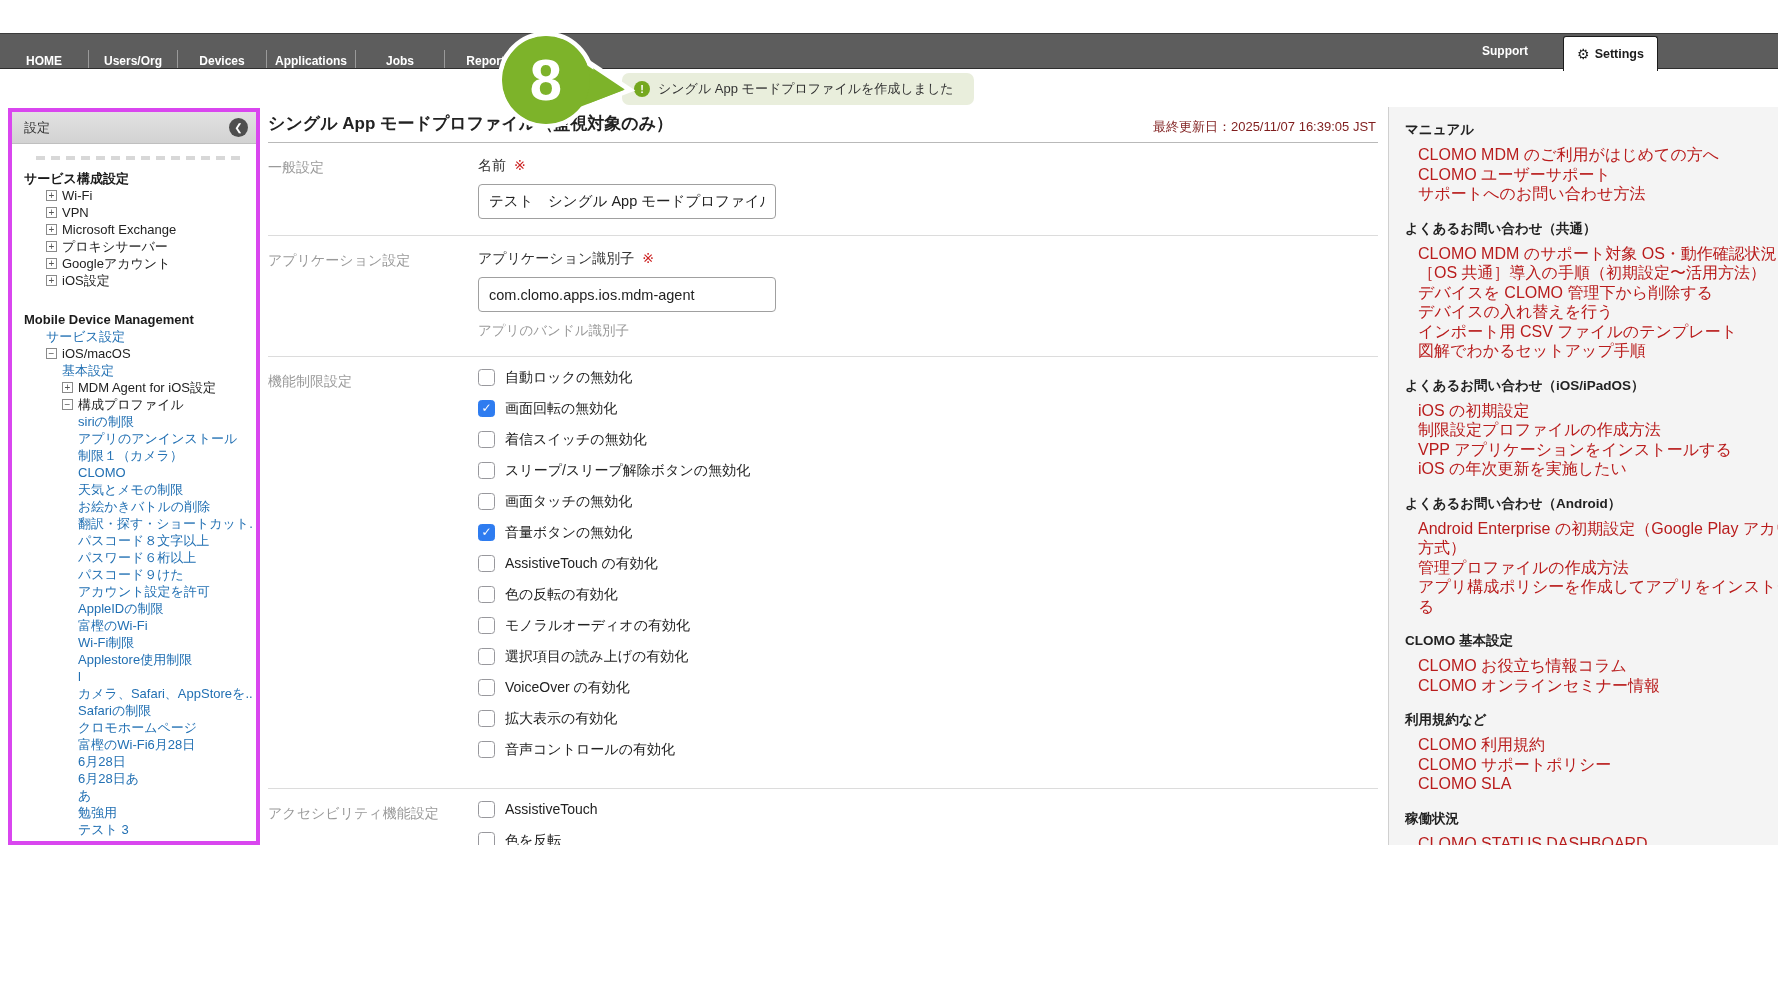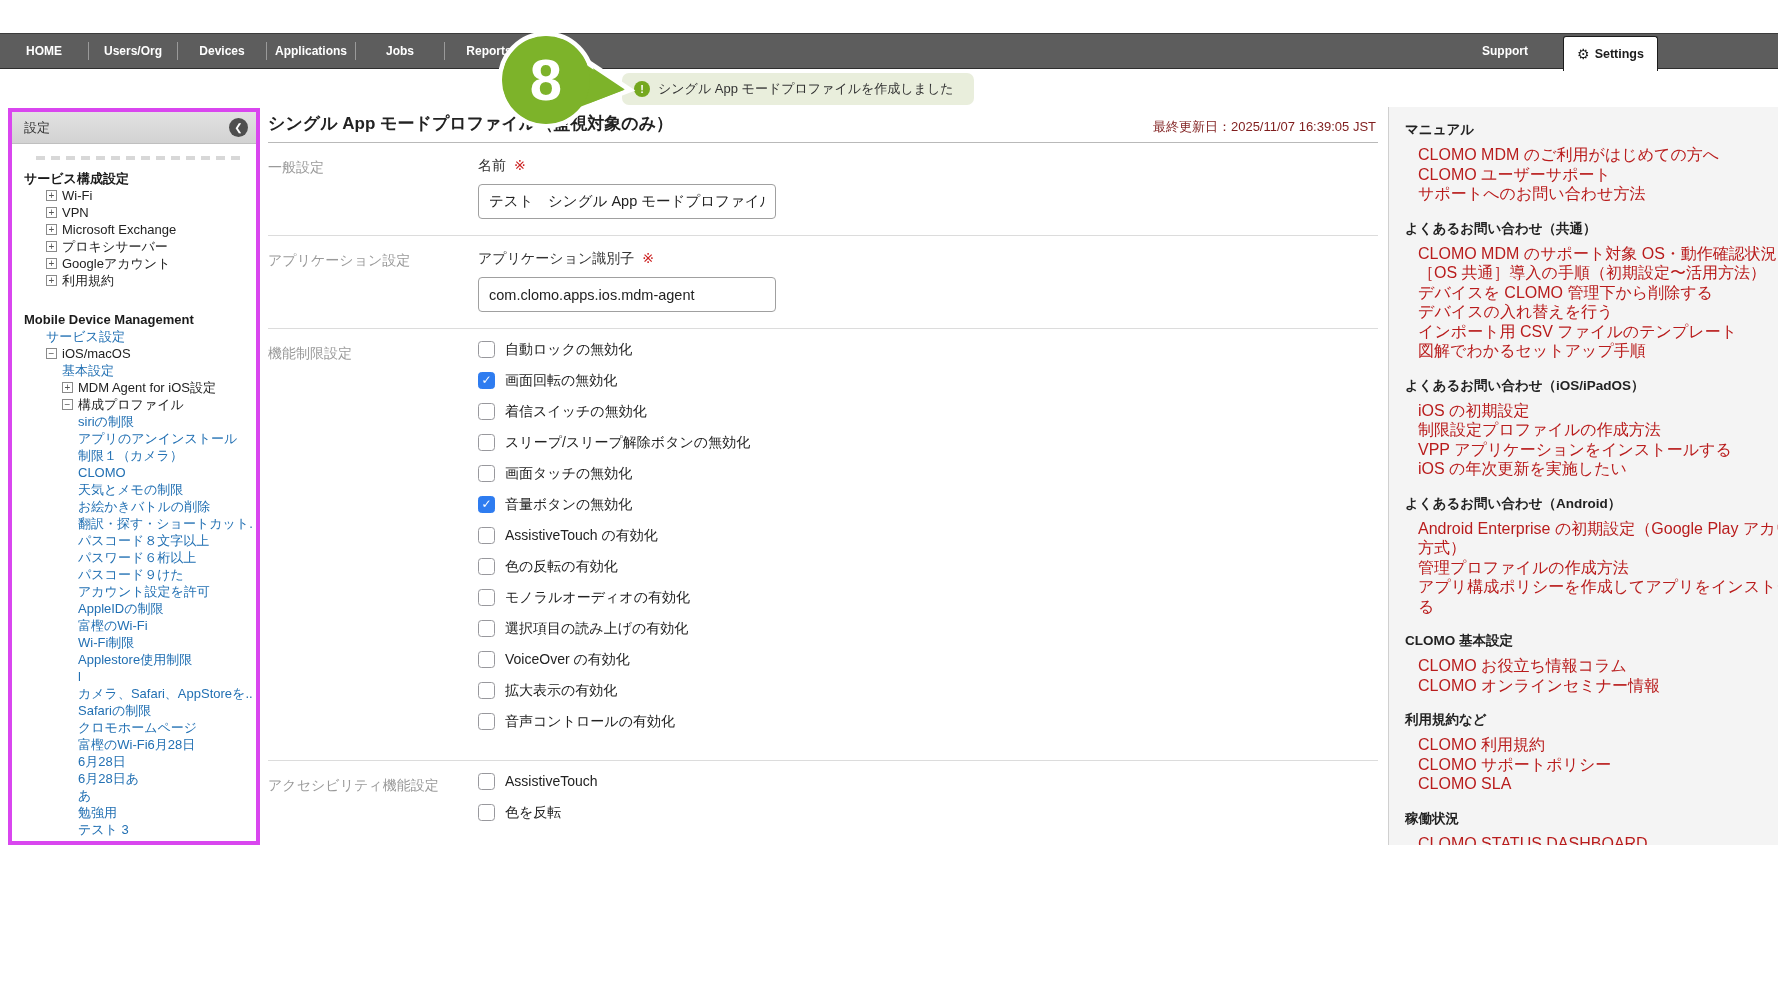--- a/index.html
+++ b/index.html
@@ -2,21 +2,21 @@
 <html><head>
 <meta charset="utf-8">
 <style>
   html,body{margin:0;padding:0;background:#fff;}
   body{width:1778px;height:1000px;position:relative;overflow:hidden;
        font-family:"Liberation Sans","DejaVu Sans",sans-serif;color:#222;}
 
   
   .navbar{position:absolute;left:0;top:33px;width:1778px;height:36px;background:#5d5d5d;
           border-top:1px solid #3c3c3c;border-bottom:1px solid #2e2e2e;box-sizing:border-box;}
-  .nav-left{position:absolute;left:0;top:0;height:100%;display:flex;align-items:center;}
+  .nav-left{position:absolute;left:0;top:0;height:100%;display:flex;align-items:flex-end;}
   .nav-item{width:88px;text-align:center;color:#fff;font-size:12px;font-weight:bold;cursor:pointer;}
   .nav-sep{width:1px;height:18px;background:#9a9a9a;}
   .nav-support{position:absolute;right:250px;top:0;height:100%;display:flex;align-items:center;
                color:#fff;font-size:12px;font-weight:bold;cursor:pointer;}
   .settings-tab{position:absolute;right:120px;top:2px;width:93px;height:34px;background:#fff;
                 border:1px solid #1c1c1c;border-bottom:none;border-radius:3px 3px 0 0;
                 display:flex;align-items:center;justify-content:center;gap:5px;
                 font-size:12.5px;font-weight:bold;color:#1c1c1c;cursor:pointer;z-index:3;}
   .gear{font-size:14px;line-height:14px;}
 
@@ -119,21 +119,21 @@
     <span class="collapse-btn">❮</span>
   </div>
   <div class="tree">
     <div class="tree-ghost"></div>
   <div class="tree-row i0 tree-bold"><span>サービス構成設定</span></div>
       <div class="tree-row i1"><span class="tw">+</span><span>Wi-Fi</span></div>
       <div class="tree-row i1"><span class="tw">+</span><span>VPN</span></div>
       <div class="tree-row i1"><span class="tw">+</span><span>Microsoft Exchange</span></div>
       <div class="tree-row i1"><span class="tw">+</span><span>プロキシサーバー</span></div>
       <div class="tree-row i1"><span class="tw">+</span><span>Googleアカウント</span></div>
-      <div class="tree-row i1"><span class="tw">+</span><span>利用規約</span></div>
+      <div class="tree-row i1"><span class="tw">+</span><span>iOS設定</span></div>
       <div class="tree-spacer"></div>
       <div class="tree-row i0 tree-bold"><span>Mobile Device Management</span></div>
       <div class="tree-row i1 tree-link"><span>サービス設定</span></div>
       <div class="tree-row i1"><span class="tw">−</span><span>iOS/macOS</span></div>
       <div class="tree-row i2 tree-link"><span>基本設定</span></div>
       <div class="tree-row i2"><span class="tw">+</span><span>MDM Agent for iOS設定</span></div>
       <div class="tree-row i2"><span class="tw">−</span><span>構成プロファイル</span></div>
       <div class="tree-row i3 tree-link"><span>siriの制限</span></div>
       <div class="tree-row i3 tree-link"><span>アプリのアンインストール</span></div>
       <div class="tree-row i3 tree-link"><span>制限１（カメラ）</span></div>
@@ -179,20 +179,21 @@
     </div>
   </div>
 
   <div class="section">
     <div class="sec-label">アプリケーション設定</div>
     <div class="sec-body">
       <div class="field-label">
         <span>アプリケーション識別子</span><span class="req">※</span>
       </div>
       <input class="text-input" type="text" value="com.clomo.apps.ios.mdm-agent" style="">
+      <div class="help-text">アプリのバンドル識別子</div>
     </div>
   </div>
 
   <div class="section">
     <div class="sec-label">機能制限設定</div>
     <div class="sec-body">
         <div class="checkbox-row">
           <span class="cb"></span>
           <span class="cb-label">自動ロックの無効化</span>
         </div>

